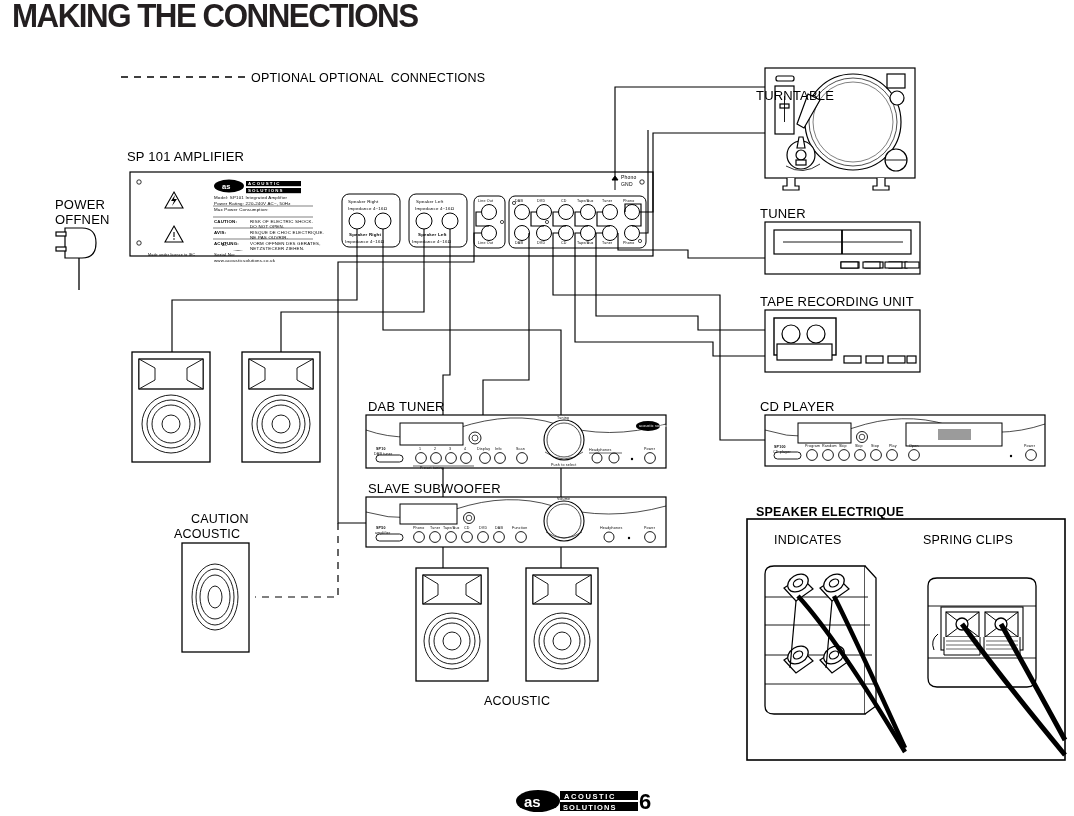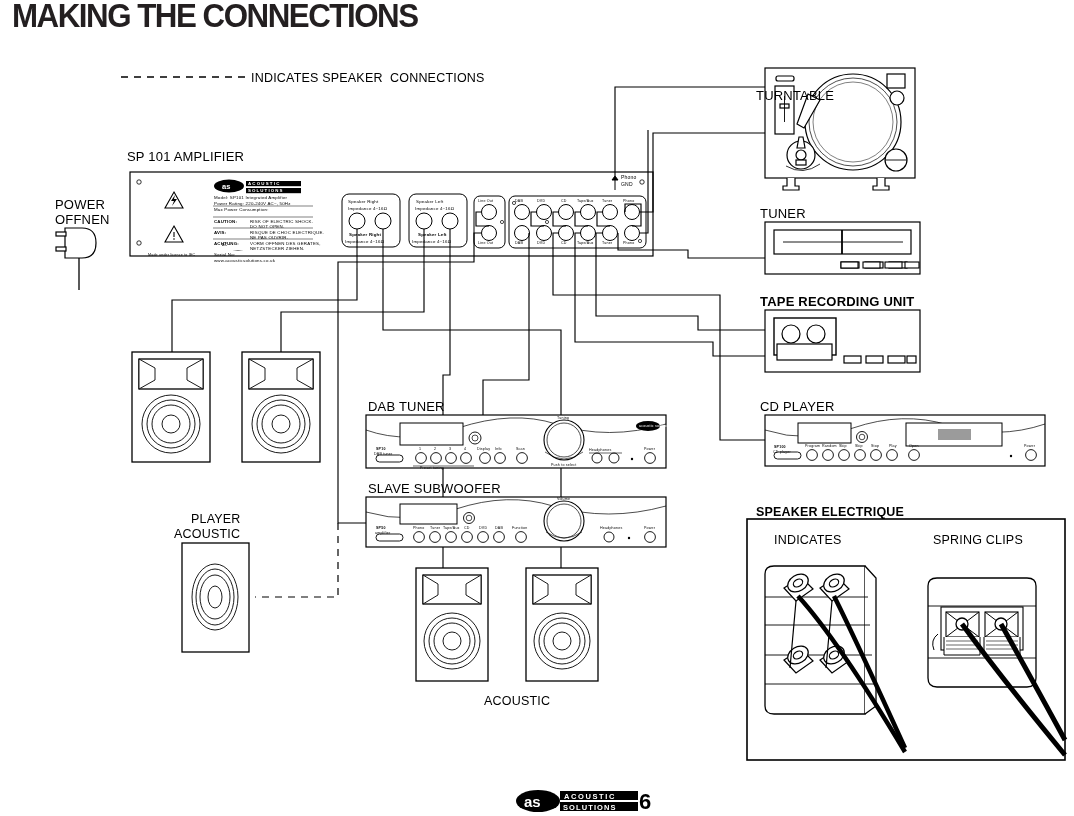--- a/index.html
+++ b/index.html
@@ -11,30 +11,30 @@
        letter-spacing:.2px;white-space:pre;}
   #title{position:absolute;left:4px;top:-4px;font-size:34px;font-weight:bold;
          font-family:"Liberation Sans",sans-serif;letter-spacing:-1.6px;
          transform:scaleX(.92);transform-origin:left top;color:#231f20;}
   #legend-text{left:243px;top:71px;font-size:12.5px;}
   #amp-title{left:119px;top:149px;font-size:13px;}
   #ps-1{left:47px;top:197px;font-size:13px;}
   #ps-2{left:47px;top:212px;font-size:13px;}
   #tt-title{left:748px;top:54px;font-size:13px;margin-top:34px;}
   #tun-title{left:752px;top:206px;font-size:13px;}
-  #tape-title{left:752px;top:294px;font-size:13px;font-weight:bold;}
+  #tape-title{left:752px;top:294px;font-size:13px;}
   #dab-title{left:360px;top:399px;font-size:13px;}
   #slave-title{left:360px;top:481px;font-size:13px;}
   #cd-title{left:752px;top:399px;font-size:13px;}
   #sub-1{left:183px;top:512px;font-size:12.5px;}
   #sub-2{left:166px;top:527px;font-size:12.5px;}
   #spk-bot{left:476px;top:694px;font-size:12.5px;}
   #sc-title{left:748px;top:505px;font-size:12.5px;font-weight:bold;}
   #biw{left:766px;top:533px;font-size:12.5px;}
-  #spring{left:915px;top:533px;font-size:12.5px;margin-left:10px;}
+  #spring{left:915px;top:533px;font-size:12.5px;}
   #pageno{position:absolute;left:631px;top:789px;font-size:22px;font-weight:bold;}
   .tiny{font-size:3.6px;}
   .tiny5{font-size:4.4px;}
 </style>
 </head>
 <body>
 
 <div id="stage">
 
   <div id="title">MAKING THE CONNECTIONS</div>
@@ -405,35 +405,35 @@
     <g transform="translate(508,790)">
       <ellipse cx="22" cy="11" rx="22" ry="11" fill="#000"></ellipse>
       <text x="8" y="17" font-size="15" font-weight="bold" fill="#fff" font-family="Liberation Sans, sans-serif">as</text>
       <rect x="44" y="1" width="78" height="9" fill="#000"></rect>
       <text x="48" y="8.5" font-size="7.5" font-weight="bold" fill="#fff" font-family="Liberation Sans, sans-serif" letter-spacing="1.6">ACOUSTIC</text>
       <rect x="44" y="12" width="78" height="9" fill="#000"></rect>
       <text x="47" y="19.5" font-size="7.5" font-weight="bold" fill="#fff" font-family="Liberation Sans, sans-serif" letter-spacing="1.1">SOLUTIONS</text>
     </g>
   </svg>
 
-  <div class="lbl" id="legend-text">INDICATES SPEAKER  CONNECTIONS</div>
+  <div class="lbl" id="legend-text">OPTIONAL OPTIONAL  CONNECTIONS</div>
 
   <div class="lbl" id="amp-title">SP 101 AMPLIFIER</div>
 
   <div class="lbl" id="ps-1">POWER</div>
   <div class="lbl" id="ps-2">OFFNEN</div>
 
   <div class="lbl" id="tt-title">TURNTABLE</div>
   <div class="lbl" id="tun-title">TUNER</div>
   <div class="lbl" id="tape-title">TAPE RECORDING UNIT</div>
   <div class="lbl" id="dab-title">DAB TUNER</div>
   <div class="lbl" id="slave-title">SLAVE SUBWOOFER</div>
   <div class="lbl" id="cd-title">CD PLAYER</div>
 
-  <div class="lbl" id="sub-1">PLAYER</div>
+  <div class="lbl" id="sub-1">CAUTION</div>
   <div class="lbl" id="sub-2">ACOUSTIC</div>
   <div class="lbl" id="spk-bot">ACOUSTIC</div>
 
   <div class="lbl" id="sc-title">SPEAKER ELECTRIQUE</div>
   <div class="lbl" id="biw">INDICATES</div>
   <div class="lbl" id="spring">SPRING CLIPS</div>
 
   <div id="pageno">6</div>
 
   <div class="lbl tiny5" style="left:206px;top:195px;">Model: SP101 Integrated Amplifier</div>

